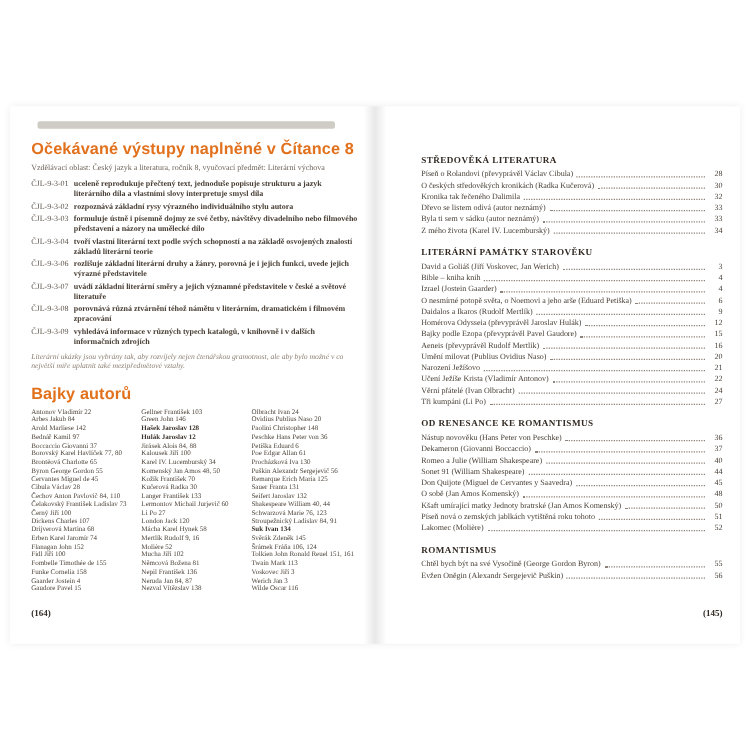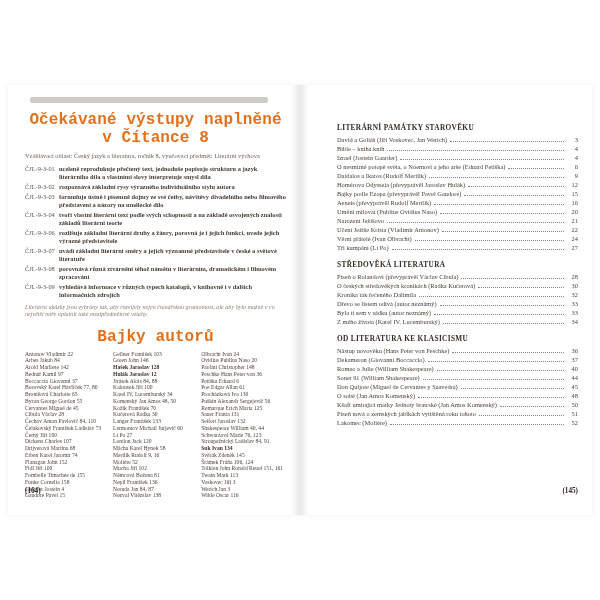--- a/index.html
+++ b/index.html
@@ -6,21 +6,21 @@
   *{box-sizing:border-box;}
   :root{--accent:#e2711d;--ink:#453c33;--ink-dark:#332b24;--ink-light:#6e645a;}
   .spread{position:absolute;top:85px;left:8px;width:584px;height:430px;background:#fff;
           box-shadow:0 0 6px rgba(0,0,0,0.07);display:flex;font-family:"Liberation Serif",serif;color:var(--ink);}
   .gutter{position:absolute;left:50%;top:0;bottom:0;width:18px;transform:translateX(-50%);
           background:linear-gradient(to right,rgba(0,0,0,0),rgba(0,0,0,0.09),rgba(0,0,0,0));pointer-events:none;}
   .page{position:relative;width:50%;height:100%;}
   .page-left{padding:10px 14px 0 17px;}
   .page-right{padding:36px 14px 0 37px;}
   .header-rule{height:6px;background:#cfccc6;border-radius:2px;margin:2px 18px 8px 5px;}
-  h1,h2{font-family:Liberation Mono, monospace;color:var(--accent);font-size:16px;font-weight:bold;margin:0 0 5px 0;letter-spacing:0.1px;text-align:center;}
+  h1,h2{font-family:Liberation Sans, sans-serif;color:var(--accent);font-size:13px;font-weight:bold;margin:0 0 5px 0;letter-spacing:0.1px;}
   .subtitle{font-size:6.4px;color:var(--ink-light);margin:0 0 6px 0;}
   .outcome{display:flex;margin-bottom:2.6px;font-size:6.4px;line-height:7.7px;}
   .outcome .code{flex:0 0 34px;color:#5d544a;}
   .outcome .otext{flex:1;font-weight:bold;color:#473d33;}
   .note{font-size:6.1px;line-height:7.5px;font-style:italic;color:#8a7e70;margin:5px 0 9px 0;}
   .author-cols{display:flex;justify-content:space-between;margin-top:3px;}
   .acol{width:32.5%;}
   .arow{font-size:5.6px;line-height:6.75px;white-space:nowrap;color:#4d443a;}
   .arow.bold{font-weight:bold;color:#3a322a;}
   .pagenum{position:absolute;bottom:20px;font-size:7.2px;font-weight:bold;color:var(--ink-dark);}
@@ -157,20 +157,60 @@
           <div class="arow">Werich Jan 3</div>
           <div class="arow">Wilde Oscar 116</div>
         </div>
       </div>
     <div class="pagenum pn-left">(164)</div>
   </div>
 
   <div class="page page-right">
     <div id="tocSections">
   <div class="toc-section">
+    <div class="toc-head">STŘEDOVĚKÁ LITERATURA</div>
+
+  <div class="toc-row">
+    <span class="t">Píseň o Rolandovi (převyprávěl Václav Cibula)</span>
+    <span class="dots"></span>
+    <span class="pg">28</span>
+  </div>
+
+  <div class="toc-row">
+    <span class="t">O českých středověkých kronikách (Radka Kučerová)</span>
+    <span class="dots"></span>
+    <span class="pg">30</span>
+  </div>
+
+  <div class="toc-row">
+    <span class="t">Kronika tak řečeného Dalimila</span>
+    <span class="dots"></span>
+    <span class="pg">32</span>
+  </div>
+
+  <div class="toc-row">
+    <span class="t">Dřevo se listem odívá (autor neznámý)</span>
+    <span class="dots"></span>
+    <span class="pg">33</span>
+  </div>
+
+  <div class="toc-row">
+    <span class="t">Byla ti sem v sádku (autor neznámý)</span>
+    <span class="dots"></span>
+    <span class="pg">33</span>
+  </div>
+
+  <div class="toc-row">
+    <span class="t">Z mého života (Karel IV. Lucemburský)</span>
+    <span class="dots"></span>
+    <span class="pg">34</span>
+  </div>
+</div>
+
+  <div class="toc-section">
     <div class="toc-head">LITERÁRNÍ PAMÁTKY STAROVĚKU</div>
 
   <div class="toc-row">
     <span class="t">David a Goliáš (Jiří Voskovec, Jan Werich)</span>
     <span class="dots"></span>
     <span class="pg">3</span>
   </div>
 
   <div class="toc-row">
     <span class="t">Bible – kniha knih</span>
@@ -239,115 +279,90 @@
   </div>
 
   <div class="toc-row">
     <span class="t">Tři kumpáni (Li Po)</span>
     <span class="dots"></span>
     <span class="pg">27</span>
   </div>
 </div>
 
   <div class="toc-section">
-    <div class="toc-head">STŘEDOVĚKÁ LITERATURA</div>
-
-  <div class="toc-row">
-    <span class="t">Píseň o Rolandovi (převyprávěl Václav Cibula)</span>
-    <span class="dots"></span>
-    <span class="pg">28</span>
-  </div>
-
-  <div class="toc-row">
-    <span class="t">O českých středověkých kronikách (Radka Kučerová)</span>
-    <span class="dots"></span>
-    <span class="pg">30</span>
-  </div>
-
-  <div class="toc-row">
-    <span class="t">Kronika tak řečeného Dalimila</span>
-    <span class="dots"></span>
-    <span class="pg">32</span>
-  </div>
-
-  <div class="toc-row">
-    <span class="t">Dřevo se listem odívá (autor neznámý)</span>
-    <span class="dots"></span>
-    <span class="pg">33</span>
-  </div>
-
-  <div class="toc-row">
-    <span class="t">Byla ti sem v sádku (autor neznámý)</span>
-    <span class="dots"></span>
-    <span class="pg">33</span>
-  </div>
-
-  <div class="toc-row">
-    <span class="t">Z mého života (Karel IV. Lucemburský)</span>
-    <span class="dots"></span>
-    <span class="pg">34</span>
+    <div class="toc-head">OD RENESANCE KE ROMANTISMUS</div>
+
+  <div class="toc-row">
+    <span class="t">Nástup novověku (Hans Peter von Peschke)</span>
+    <span class="dots"></span>
+    <span class="pg">36</span>
+  </div>
+
+  <div class="toc-row">
+    <span class="t">Dekameron (Giovanni Boccaccio)</span>
+    <span class="dots"></span>
+    <span class="pg">37</span>
+  </div>
+
+  <div class="toc-row">
+    <span class="t">Romeo a Julie (William Shakespeare)</span>
+    <span class="dots"></span>
+    <span class="pg">40</span>
+  </div>
+
+  <div class="toc-row">
+    <span class="t">Sonet 91 (William Shakespeare)</span>
+    <span class="dots"></span>
+    <span class="pg">44</span>
+  </div>
+
+  <div class="toc-row">
+    <span class="t">Don Quijote (Miguel de Cervantes y Saavedra)</span>
+    <span class="dots"></span>
+    <span class="pg">45</span>
+  </div>
+
+  <div class="toc-row">
+    <span class="t">O sobě (Jan Amos Komenský)</span>
+    <span class="dots"></span>
+    <span class="pg">48</span>
+  </div>
+
+  <div class="toc-row">
+    <span class="t">Kšaft umírající matky Jednoty bratrské (Jan Amos Komenský)</span>
+    <span class="dots"></span>
+    <span class="pg">50</span>
+  </div>
+
+  <div class="toc-row">
+    <span class="t">Píseň nová o zemských jablkách vytištěná roku tohoto</span>
+    <span class="dots"></span>
+    <span class="pg">51</span>
+  </div>
+
+  <div class="toc-row">
+    <span class="t">Lakomec (Molière)</span>
+    <span class="dots"></span>
+    <span class="pg">52</span>
   </div>
 </div>
 
   <div class="toc-section">
-    <div class="toc-head">OD LITERATURA KE KLASICISMU</div>
-
-  <div class="toc-row">
-    <span class="t">Nástup novověku (Hans Peter von Peschke)</span>
-    <span class="dots"></span>
-    <span class="pg">36</span>
-  </div>
-
-  <div class="toc-row">
-    <span class="t">Dekameron (Giovanni Boccaccio)</span>
-    <span class="dots"></span>
-    <span class="pg">37</span>
-  </div>
-
-  <div class="toc-row">
-    <span class="t">Romeo a Julie (William Shakespeare)</span>
-    <span class="dots"></span>
-    <span class="pg">40</span>
-  </div>
-
-  <div class="toc-row">
-    <span class="t">Sonet 91 (William Shakespeare)</span>
-    <span class="dots"></span>
-    <span class="pg">44</span>
-  </div>
-
-  <div class="toc-row">
-    <span class="t">Don Quijote (Miguel de Cervantes y Saavedra)</span>
-    <span class="dots"></span>
-    <span class="pg">45</span>
-  </div>
-
-  <div class="toc-row">
-    <span class="t">O sobě (Jan Amos Komenský)</span>
-    <span class="dots"></span>
-    <span class="pg">48</span>
-  </div>
-
-  <div class="toc-row">
-    <span class="t">Kšaft umírající matky Jednoty bratrské (Jan Amos Komenský)</span>
-    <span class="dots"></span>
-    <span class="pg">50</span>
-  </div>
-
-  <div class="toc-row">
-    <span class="t">Píseň nová o zemských jablkách vytištěná roku tohoto</span>
-    <span class="dots"></span>
-    <span class="pg">51</span>
-  </div>
-
-  <div class="toc-row">
-    <span class="t">Lakomec (Molière)</span>
-    <span class="dots"></span>
-    <span class="pg">52</span>
-  </div>
-</div>
-
+    <div class="toc-head">ROMANTISMUS</div>
+
+  <div class="toc-row">
+    <span class="t">Chtěl bych být na své Vysočině (George Gordon Byron)</span>
+    <span class="dots"></span>
+    <span class="pg">55</span>
+  </div>
+
+  <div class="toc-row">
+    <span class="t">Evžen Oněgin (Alexandr Sergejevič Puškin)</span>
+    <span class="dots"></span>
+    <span class="pg">56</span>
+  </div>
+</div>
 </div>
     <div class="pagenum pn-right">(145)</div>
   </div>
 
   <div class="gutter"></div>
 </div>
 
 </body></html>

